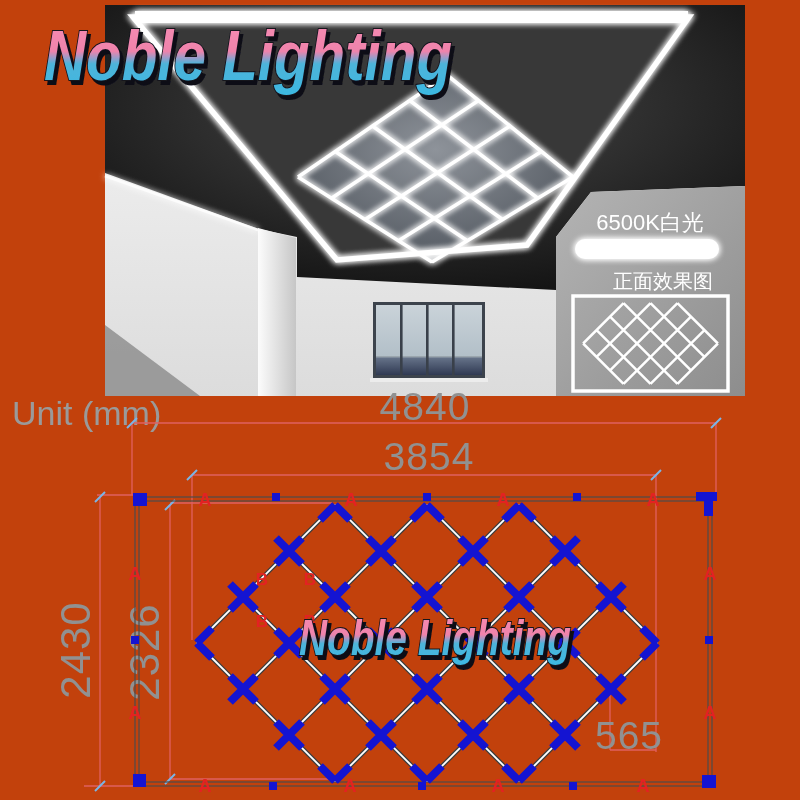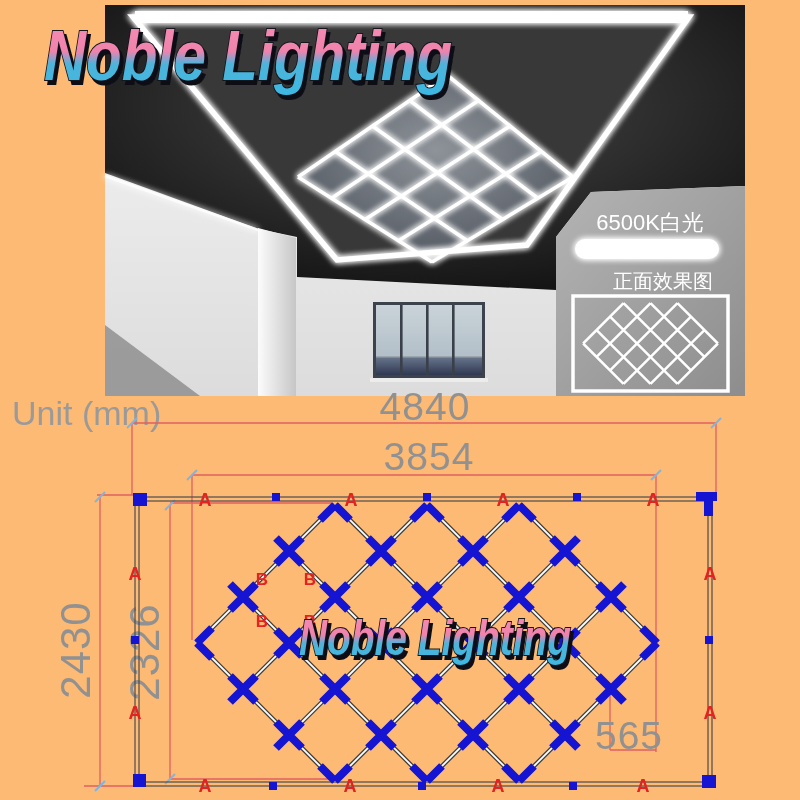--- a/index.html
+++ b/index.html
@@ -1,16 +1,16 @@
 <!DOCTYPE html>
 <html><head>
 <meta charset="utf-8">
 <style>
   html,body{margin:0;padding:0;background:#fff;}
-  .stage{position:relative;width:800px;height:800px;background:#fdba74;overflow:hidden;
+  .stage{position:relative;width:800px;height:800px;background:#c2410c;overflow:hidden;
          font-family:"Liberation Sans",sans-serif;}
   svg text{font-family:"Liberation Sans",sans-serif;}
   .dimtxt{fill:#919191;letter-spacing:1px;}
   .parta{fill:#e32222;font-weight:bold;font-size:18px;}
   .partb{fill:#e32222;font-weight:bold;font-size:17px;}
   .logo{font-weight:700;font-style:italic;stroke:#14141e;stroke-width:2px;paint-order:stroke;}
 </style>
 </head>
 <body>
 

